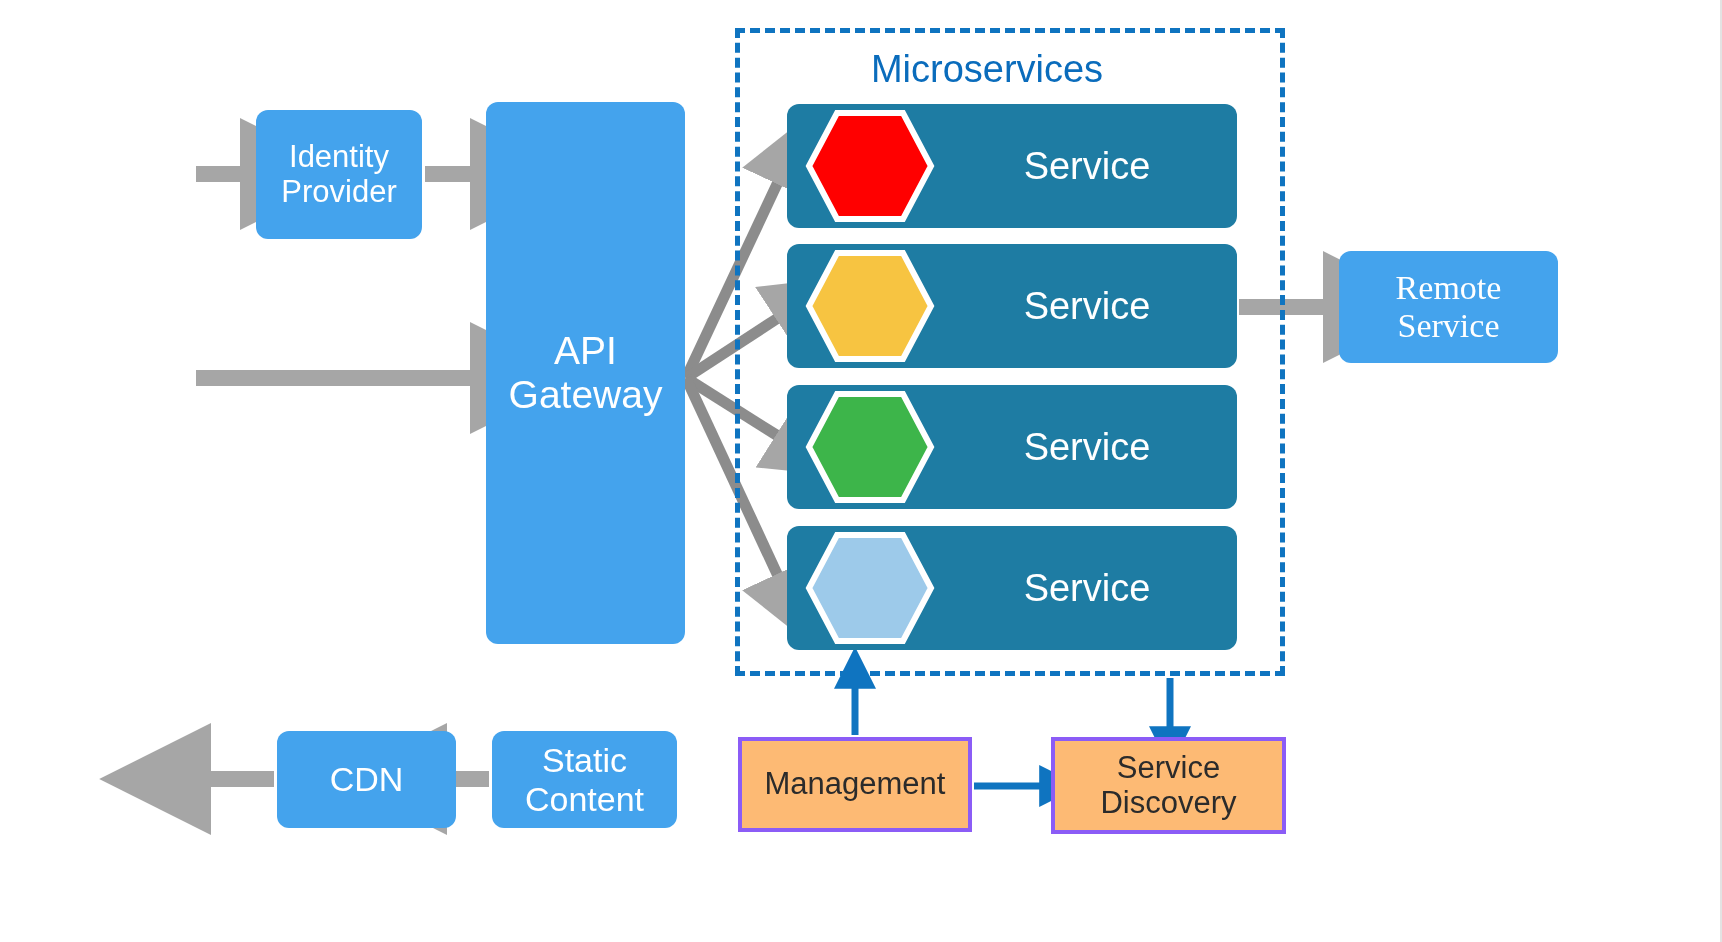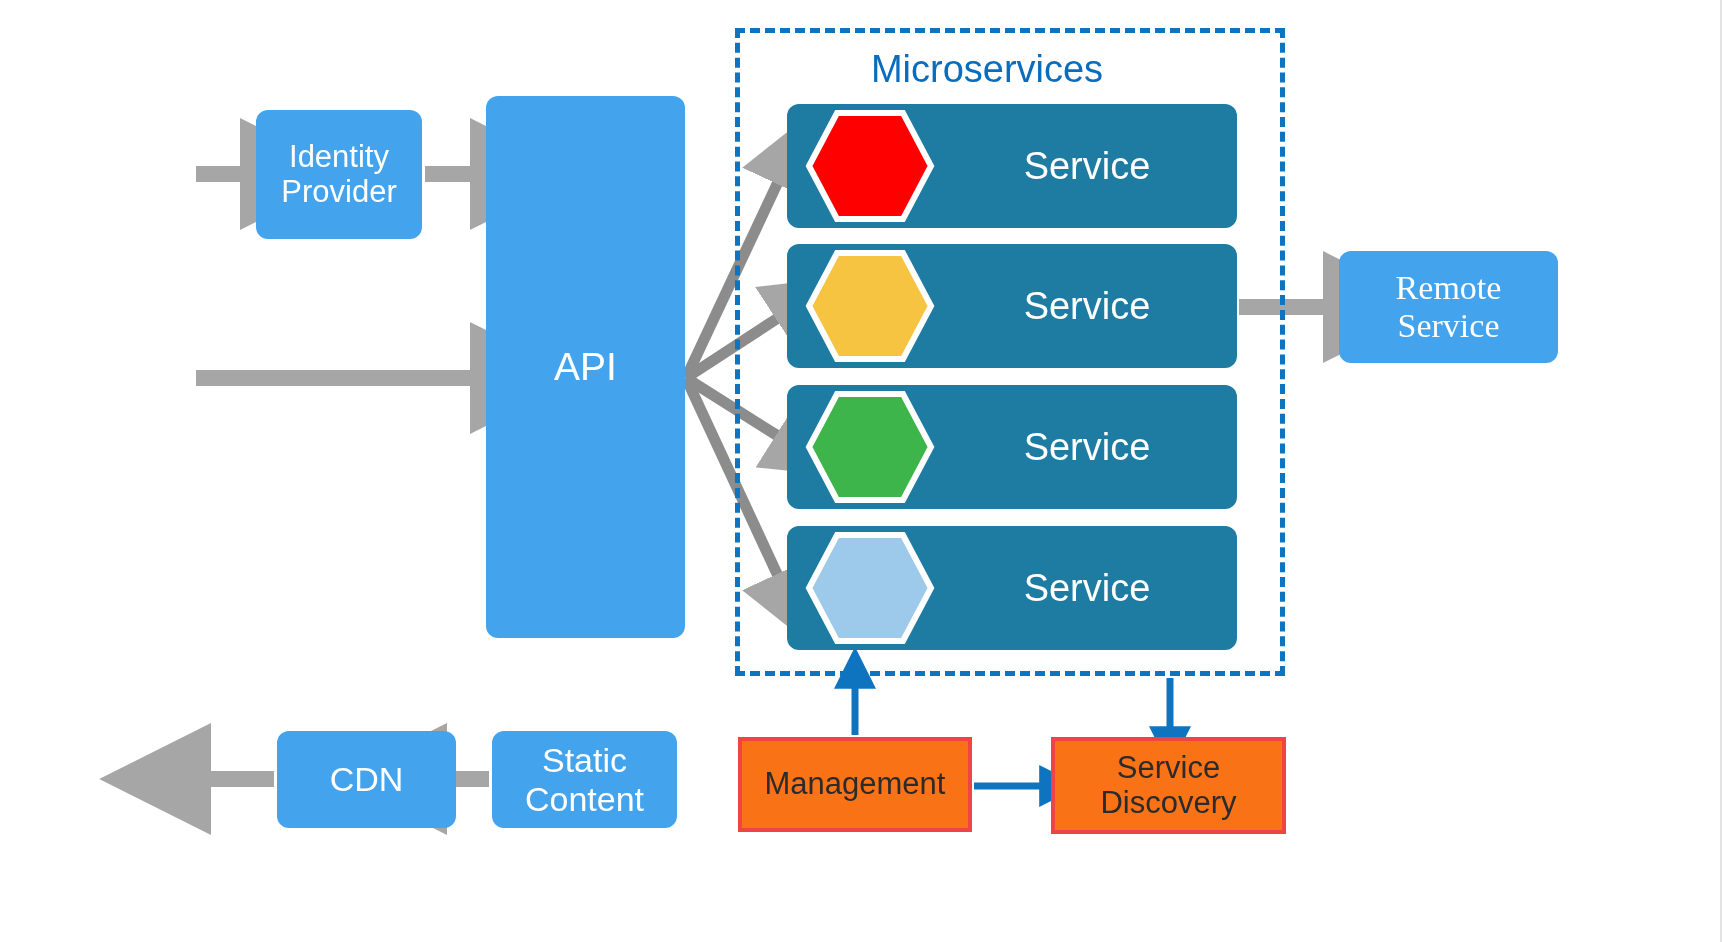--- a/index.html
+++ b/index.html
@@ -48,21 +48,21 @@
     background: #44A3ED;
     color: #ffffff;
     border-radius: 12px;
     font-size: 31px;
   }
   #identity-provider-node {
     left: 256px; top: 110px;
     width: 166px; height: 129px;
   }
   #api-gateway-node {
-    left: 486px; top: 96px;
+    left: 486px; top: 102px;
     width: 199px; height: 542px;
     font-size: 39px;
   }
   #remote-service-node {
     left: 1339px; top: 251px;
     width: 219px; height: 112px;
     font-size: 34px;
     font-family: Liberation Serif, serif;
   }
   #cdn-node {
@@ -120,22 +120,22 @@
   }
   .service-hex {
     position: absolute;
     left: 18px;
     top: 5px;
     width: 130px;
     height: 114px;
   }
   
   .white-box {
-    background: #f97316;
-    border: 4px solid #ef4444;
+    background: #fdba74;
+    border: 4px solid #8b5cf6;
     color: #2B2B2B;
     font-size: 31px;
     box-sizing: border-box;
   }
   #management-node {
     left: 738px; top: 737px;
     width: 234px; height: 95px;
   }
   #service-discovery-node {
     left: 1051px; top: 737px;
@@ -192,20 +192,21 @@
   <div class="node blue-card" id="identity-provider-node">
     <div>
       <div>Identity</div>
       <div>Provider</div>
     </div>
   </div>
 
   <div class="node blue-card" id="api-gateway-node">
     <div>
       <div>API</div>
+      <div>Gateway</div>
     </div>
   </div>
 
   <div id="microservices-container"></div>
   <div id="microservices-title">Microservices</div>
 
   <div class="service-row" id="service-row-1">
     <svg class="service-hex" viewBox="0 0 130 114">
       <polygon id="hex-1" points="32,4 98,4 126,57 98,110 32,110 4,57" stroke="#ffffff" stroke-width="6" fill="#FF0000"></polygon>
     </svg>

